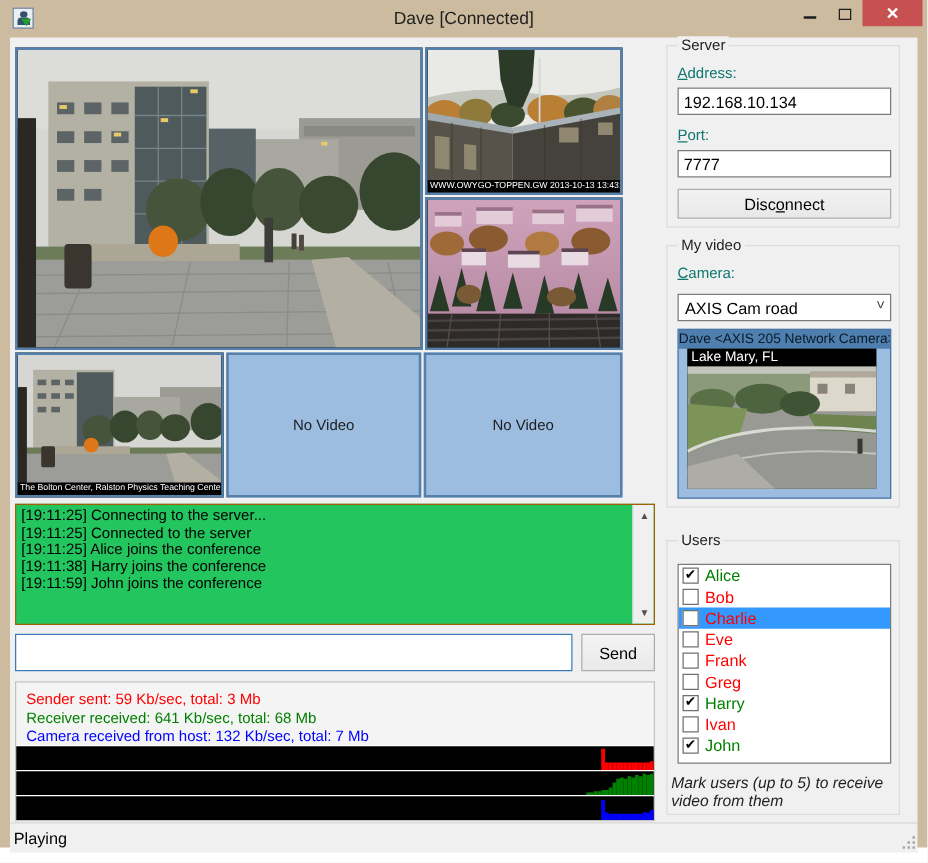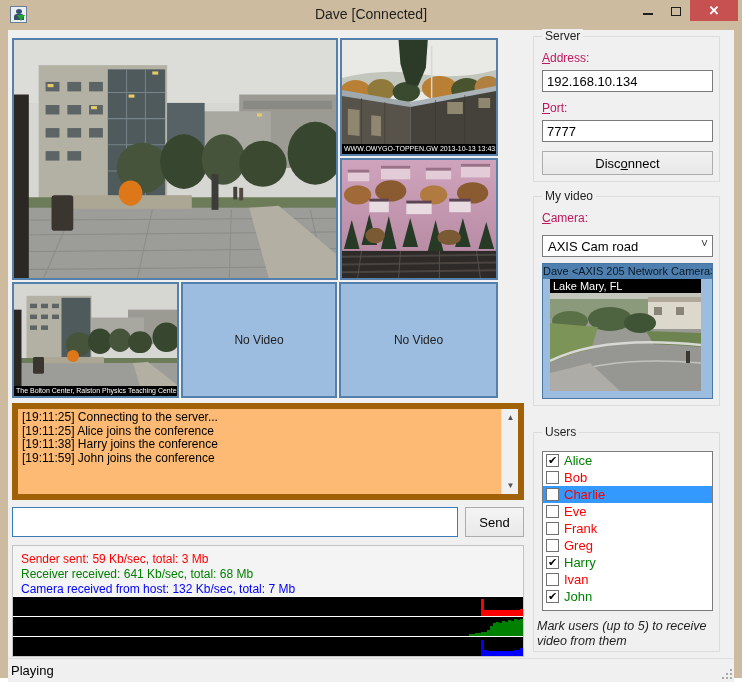--- a/index.html
+++ b/index.html
@@ -40,21 +40,21 @@
   .nv-1 { left:169px; top:244px; width:156px; height:116px; }
   .nv-2 { left:327px; top:244px; width:159px; height:116px; }
   .vcaption { position:absolute; left:0; right:0; bottom:0; background:#000; color:#fff;
               white-space:nowrap; overflow:hidden; }
   .cap-main  { height:15px; font-size:9px; line-height:15px; padding-left:2px; }
   .cap-tower { height:10px; font-size:7px; line-height:10px; padding-left:2px; }
   .cap-small { height:10px; font-size:7px; line-height:10px; padding-left:2px; }
 
   
   .chatlog { position:absolute; left:4px; top:373px; width:512px; height:97px;
-             background:#fdba74; border:6px solid #a16207; padding:2px 4px; overflow:hidden; }
+             background:#22c55e; border:1px solid #a16207; padding:2px 4px; overflow:hidden; }
   .chatline { line-height:13.5px; white-space:nowrap; }
   .chat-sb { position:absolute; right:0; top:0; bottom:0; width:17px; background:#f0f0f0; border-left:1px solid #e2e3e4; }
   .sb-arrow { position:absolute; left:0; width:17px; height:17px; font-size:8px; color:#505050;
               display:flex; align-items:center; justify-content:center; }
   .sb-up { top:0; } .sb-down { bottom:0; }
 
   
   .msg-input { position:absolute; left:4px; top:477px; width:446px; height:30px;
                background:#fff; border:1px solid #3d7bb8; font-size:13px; padding:0 6px;
                font-family:"Liberation Sans", sans-serif; }
@@ -70,21 +70,21 @@
   .graphs { position:absolute; left:0; right:0; top:50px; bottom:0; background:#fff; padding-top:1px; }
   .graph { position:relative; height:19px; background:#000; margin-bottom:1px; overflow:hidden; }
   .gbar { position:absolute; bottom:0; width:3px; }
 
   
   .groupbox { position:absolute; left:525px; width:187px; border:1px solid #dcdcdc; }
   .gb-label { position:absolute; top:-8px; left:8px; background:#f0f0f0; padding:0 3px; color:#1e1e1e; }
   .gb-server { top:6px;   height:146px; }
   .gb-video  { top:166px; height:210px; }
   .gb-users  { top:402px; height:220px; }
-  .fieldlabel { position:absolute; left:8px; color:#be185d; }
+  .fieldlabel { position:absolute; left:8px; color:#0f766e; }
   .mn { text-decoration:underline; }
   .tb { position:absolute; left:8px; width:171px; height:22px; background:#fff;
         border:1px solid #7a7a7a; font-size:13px; padding:0 4px; font-family:"Liberation Sans", sans-serif; }
   .win-btn { position:absolute; left:8px; width:171px; height:24px;
              background:linear-gradient(#f2f2f2,#e8e8e8); border:1px solid #adadad;
              display:flex; align-items:center; justify-content:center; font-size:13px; }
   .combo { position:absolute; left:8px; top:38px; width:171px; height:22px; background:#fff;
            border:1px solid #7a7a7a; display:flex; align-items:center; padding-left:5px; font-size:13px; }
   .combo .chev { position:absolute; right:4px; top:1px; color:#444; font-size:12px; }
 
@@ -348,20 +348,21 @@
       <div class="novideo nv-1">
         <span>No Video</span>
       </div>
       <div class="novideo nv-2">
         <span>No Video</span>
       </div>
     </div>
 
     <div class="chatlog">
       <div class="chatline">[19:11:25] Connecting to the server...</div>
+        <div class="chatline">[19:11:25] Connected to the server</div>
         <div class="chatline">[19:11:25] Alice joins the conference</div>
         <div class="chatline">[19:11:38] Harry joins the conference</div>
         <div class="chatline">[19:11:59] John joins the conference</div>
       <div class="chat-sb">
         <div class="sb-arrow sb-up">▲</div>
         <div class="sb-arrow sb-down">▼</div>
       </div>
     </div>
 
     <input class="msg-input" type="text" value="" style="">

